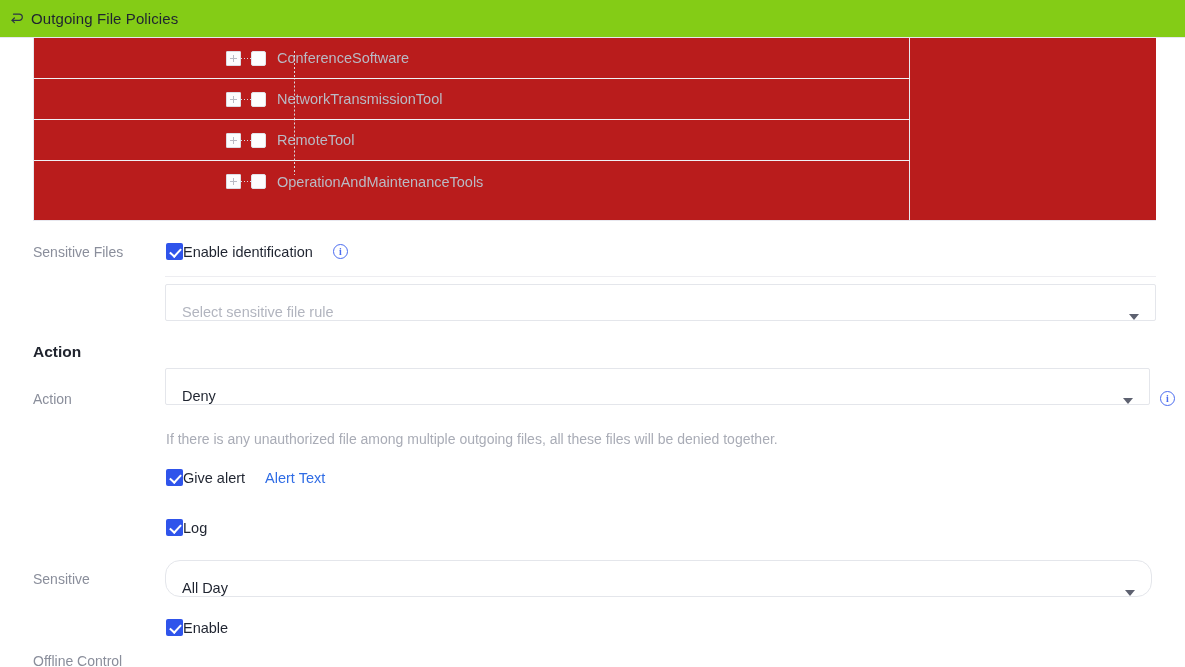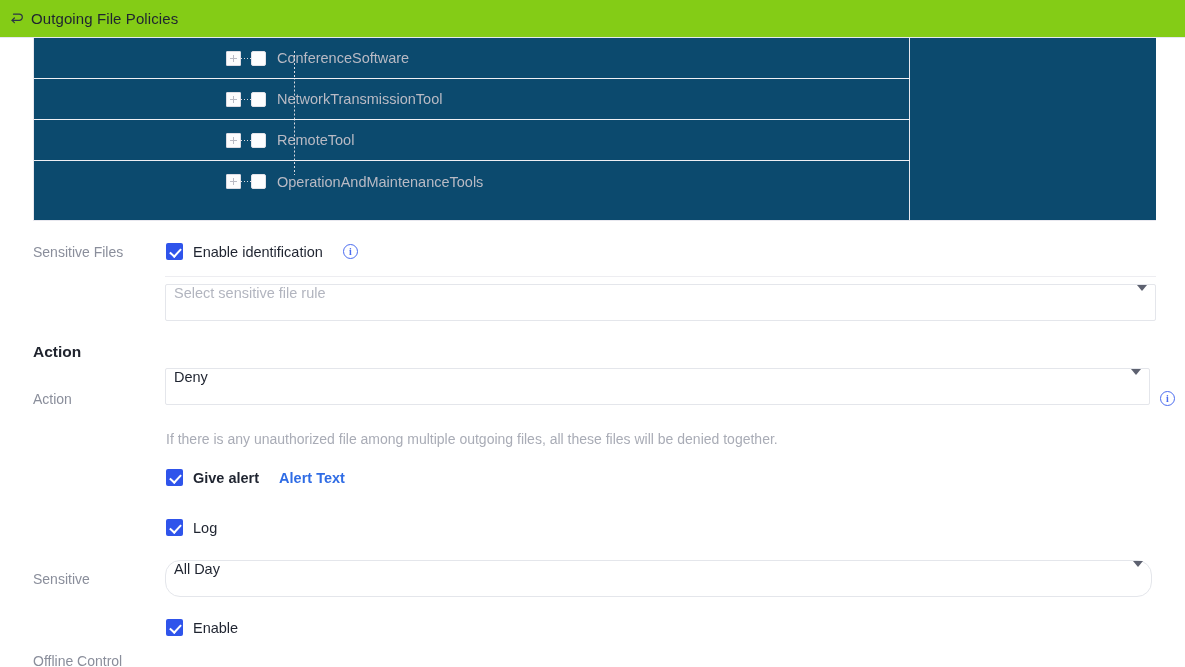--- a/index.html
+++ b/index.html
@@ -42,21 +42,21 @@
   }
 
   
   .tree-panel {
     position: absolute;
     left: 33px; top: 38px;
     width: 1123px; height: 183px;
     border-left: 1px solid #e8e8ef;
     border-right: 0;
     border-bottom: 1px solid #e8e8ef;
-    background: #0c4a6e;
+    background: #b91c1c;
   }
   .tree-panel-inner {
     position: absolute;
     left: 0; top: 0;
     width: 876px; height: 182px;
     border-right: 1px solid #e8e8ef;
   }
   .tree-rows {
     position: absolute;
     left: 0; top: 0;
@@ -152,21 +152,20 @@
   .cbx::after {
     content: "";
     position: absolute;
     left: 5.5px; top: 2.5px;
     width: 5px; height: 9px;
     border: solid #ffffff;
     border-width: 0 2px 2px 0;
     transform: rotate(43deg);
   }
   .cb-text {
-    margin-left: 10px;
     font-size: 14.5px;
     color: #1f2430;
     white-space: nowrap;
   }
   .info-icon {
     width: 15px; height: 15px;
     border: 1.3px solid #4b6cf0;
     border-radius: 50%;
     color: #4b6cf0;
     font-size: 10px;
@@ -185,22 +184,22 @@
     cursor: pointer;
   }
 
   .select {
     position: absolute;
     height: 37px;
     border: 1px solid #e4e6eb;
     background: #ffffff;
     border-radius: 2px;
     display: flex;
-    align-items: flex-start;
-    padding: 0 8px;
+    align-items: flex-end;
+    padding: 0 16px;
     cursor: pointer;
   }
   .select-value {
     font-size: 14.5px;
     color: #1f2430;
     flex: 1;
     white-space: nowrap;
     overflow: hidden;
   }
   .select-value.placeholder { color: #b2b5bf; }
@@ -298,21 +297,21 @@
   <div class="form-label" style="left:33px; top:391px;">Action</div>
 
   <div class="select" style="left:165px; top:368px; width:985px;">
     <span class="select-value">Deny</span>
     <span class="caret"></span>
   </div>
   <span class="info-icon" style="position:absolute; left:1160px; top:391px;">i</span>
 
   <div class="help-text" style="left:166px; top:431px;">If there is any unauthorized file among multiple outgoing files, all these files will be denied together.</div>
 
-  <div class="cb-row" style="left:166px; top:469px;font-weight:bold;">
+  <div class="cb-row" style="left:166px; top:469px;">
     <span class="cbx"></span>
     <span class="cb-text">Give alert</span>
     <span class="link" style="margin-left:20px;">Alert Text</span>
   </div>
 
   <div class="cb-row" style="left:166px; top:519px;">
     <span class="cbx"></span>
     <span class="cb-text">Log</span>
   </div>
 

